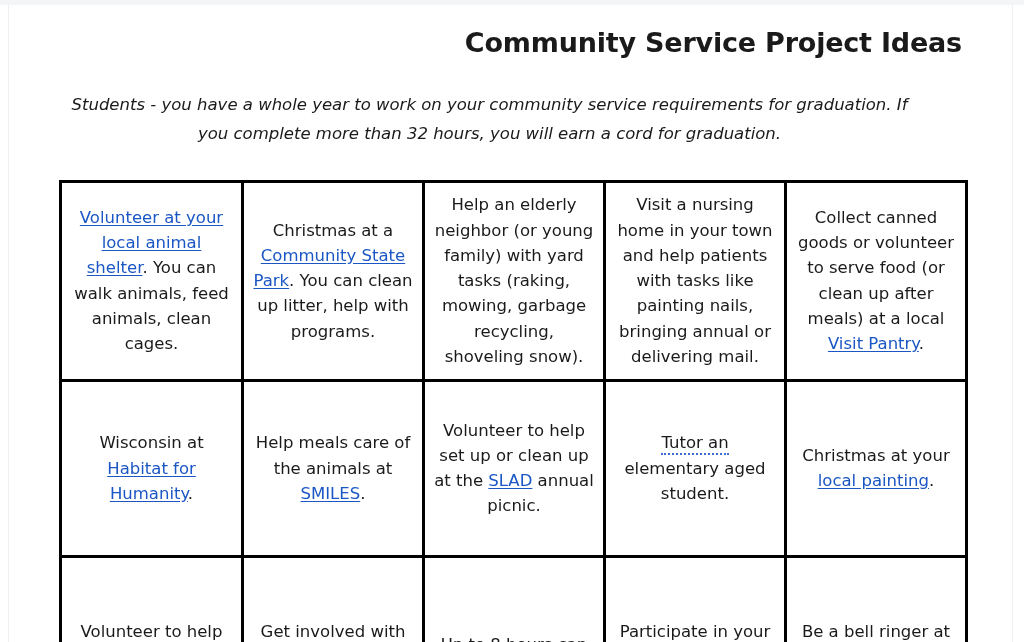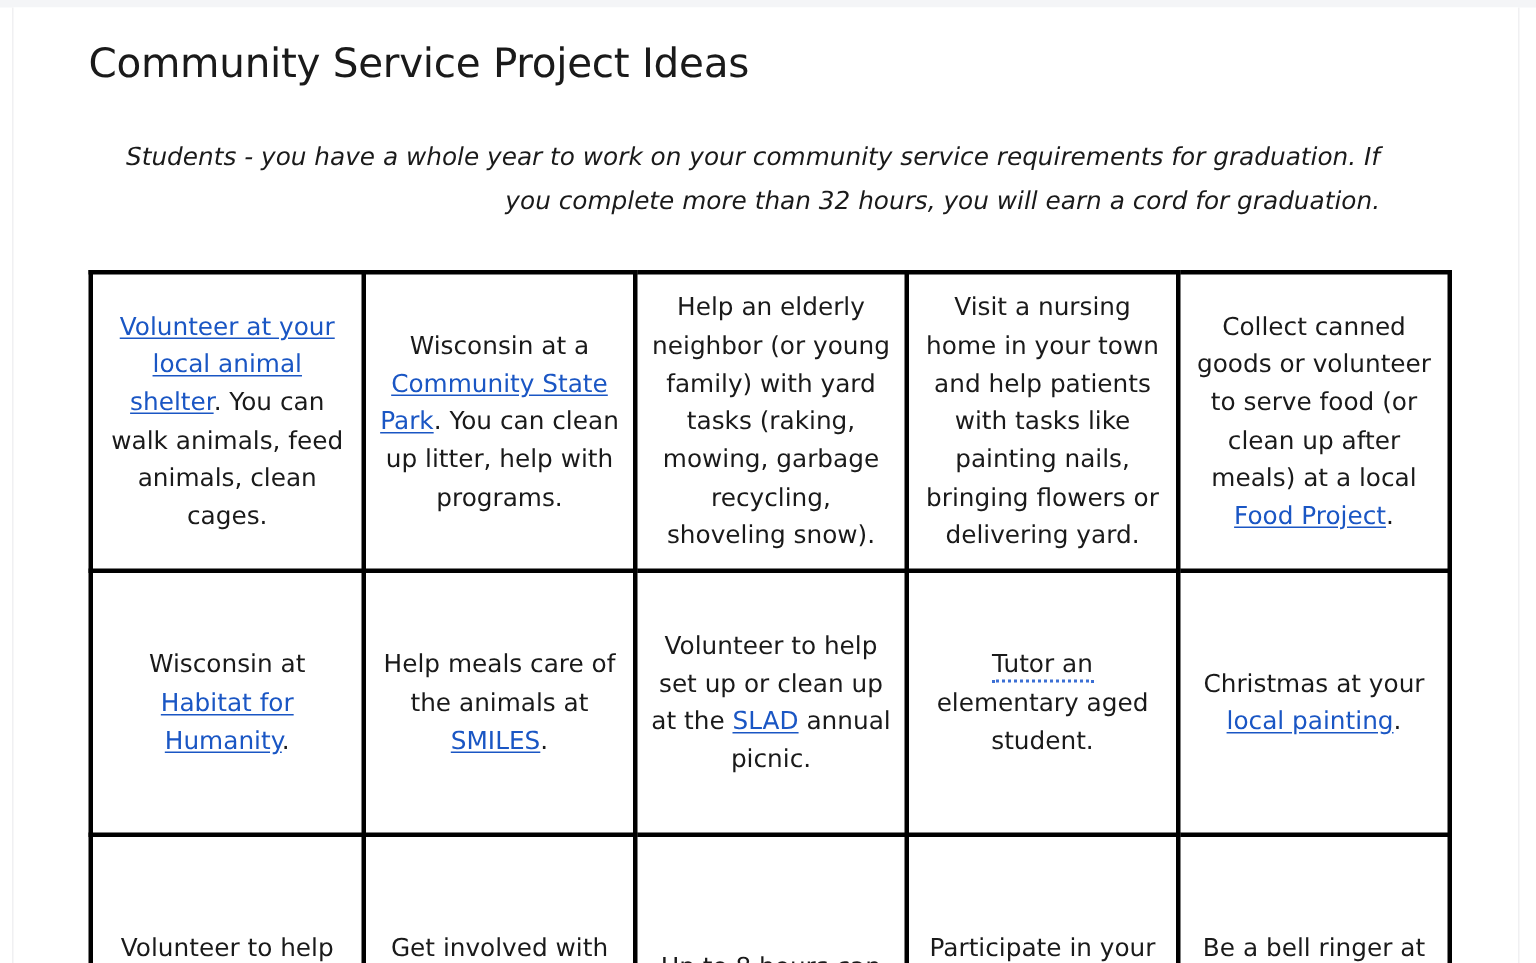--- a/index.html
+++ b/index.html
@@ -36,37 +36,37 @@
     border-right: 1px solid #f0f0f2;
     box-sizing: border-box;
   }
   .page-inner {
     padding: 0 50px;
   }
 
   h1.doc-title {
     font-family: "DejaVu Sans", sans-serif;
     font-size: 27px;
-    font-weight: 400;
+    font-weight: 700;
     letter-spacing: -0.2px;
-    text-align: left;
+    text-align: right;
     margin: 22px 0 0 0;
     padding: 0;
     color: #1a1a1a;
   }
 
   p.intro {
     font-family: "DejaVu Sans", sans-serif;
     font-style: italic;
     font-size: 16.5px;
     line-height: 1.78;
     margin: 32px 0 16px 0;
     padding: 0 42px 0 0;
     color: #1a1a1a;
-    text-align: right;
+    text-align: center;
   }
 
   table.ideas {
     margin-top: 31px;
     border-collapse: collapse;
     table-layout: fixed;
     width: 906px;
     margin-left: 0;
   }
   table.ideas td {
@@ -116,24 +116,24 @@
       <colgroup>
         <col class="c1">
           <col class="c2">
           <col class="c3">
           <col class="c4">
           <col class="c5">
       </colgroup>
       <tbody>
         <tr class="row-1">
           <td><a class="doclink" href="#">Volunteer at your local animal shelter</a><span>. You can walk animals, feed animals, clean cages.</span></td>
-          <td><span>Wisconsin at a </span><a class="doclink" href="#">Community State Park</a><span>. You can clean up litter, help with programs.</span></td>
+          <td><span>Christmas at a </span><a class="doclink" href="#">Community State Park</a><span>. You can clean up litter, help with programs.</span></td>
           <td><span>Help an elderly neighbor (or young family) with yard tasks (raking, mowing, garbage recycling, shoveling snow).</span></td>
-          <td><span>Visit a nursing home in your town and help patients with tasks like painting nails, bringing flowers or delivering yard.</span></td>
-          <td><span>Collect canned goods or volunteer to serve food (or clean up after meals) at a local </span><a class="doclink" href="#">Food Project</a><span>.</span></td>
+          <td><span>Visit a nursing home in your town and help patients with tasks like painting nails, bringing annual or delivering mail.</span></td>
+          <td><span>Collect canned goods or volunteer to serve food (or clean up after meals) at a local </span><a class="doclink" href="#">Visit Pantry</a><span>.</span></td>
         </tr>
         <tr class="row-2">
           <td><span>Wisconsin at </span><a class="doclink" href="#">Habitat for Humanity</a><span>.</span></td>
           <td><span>Help meals care of the animals at </span><a class="doclink" href="#">SMILES</a><span>.</span></td>
           <td><span>Volunteer to help set up or clean up at the </span><a class="doclink" href="#">SLAD</a><span> annual picnic.</span></td>
           <td><span class="spell">Tutor an</span><span> elementary aged student.</span></td>
           <td><span>Christmas at your </span><a class="doclink" href="#">local painting</a><span>.</span></td>
         </tr>
         <tr class="row-3">
           <td><span>Volunteer to help out at your local</span></td>

